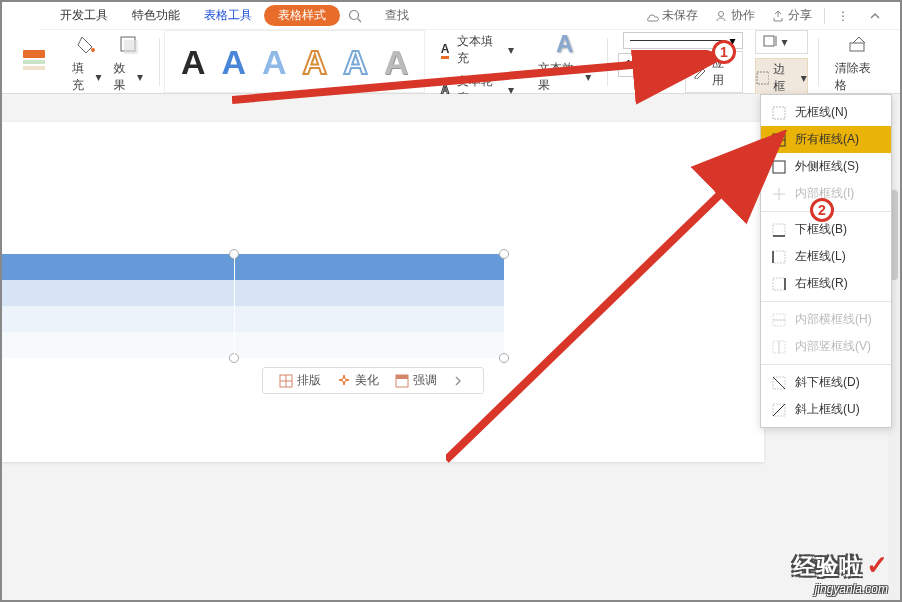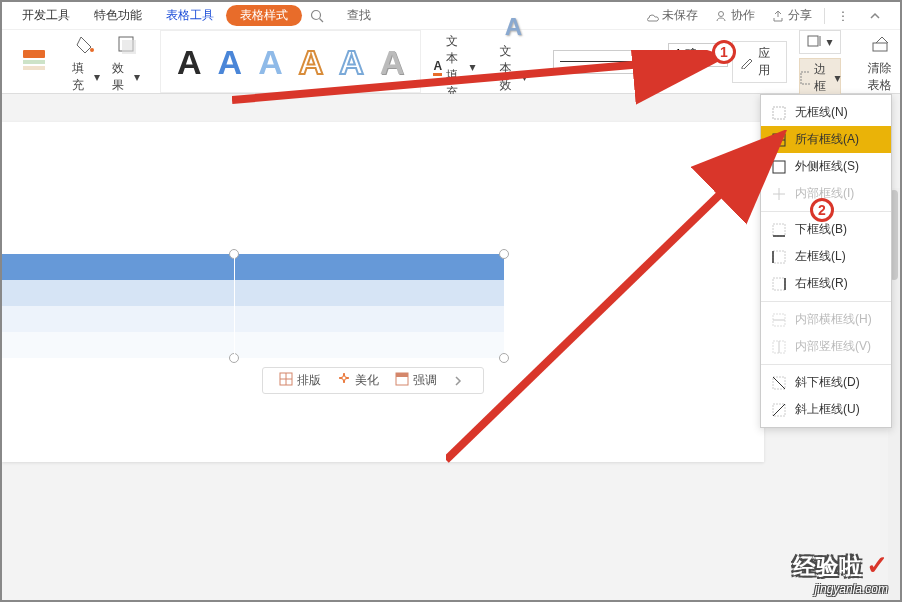--- a/index.html
+++ b/index.html
@@ -1,19 +1,19 @@
 <!DOCTYPE html>
 <html><head>
   <meta charset="utf-8">
   <style>
     * { margin: 0; padding: 0; box-sizing: border-box; font-family: "Microsoft YaHei", sans-serif; }
     body { width: 902px; height: 602px; background: #fff; border: 2px solid #888; position: relative; overflow: hidden; }
     
     
-    .menubar { height: 28px; display: flex; align-items: center; padding: 0 8px; font-size: 12px; color: #333; border-bottom: 1px solid #f0f0f0; }
+    .menubar { height: 28px; display: flex; align-items: center; padding: 0 8px; font-size: 12px; color: #333; border-bottom: 1px solid #f0f0f0; margin-left: 38px; }
     .menubar .tab { padding: 0 12px; cursor: pointer; }
     .menubar .tab.active { color: #1d4ed8; }
     .menubar .tab.pill { background: #e86c2a; color: #fff; border-radius: 12px; padding: 2px 14px; }
     .menubar .search { display: flex; align-items: center; margin-left: 8px; color: #666; gap: 19px; }
     .menubar .search svg { margin-right: 4px; }
     .menubar .spacer { flex: 1; }
     .menubar .right-item { display: flex; align-items: center; padding: 0 8px; color: #666; }
     .menubar .right-item svg { margin-right: 3px; }
     .menubar .divider { width: 1px; height: 16px; background: #ddd; margin: 0 4px; }
     .menubar .chevron-up { margin-left: 4px; }
@@ -53,21 +53,21 @@
     .sel-handle { width: 10px; height: 10px; background: #fff; border: 1px solid #aaa; border-radius: 50%; position: absolute; }
     .tbl { width: 100%; border-collapse: collapse; }
     .tbl td { height: 26px; border: none; }
     .r1 td { background: #6699d8; }
     .r2 td { background: #d6e4f5; }
     .r3 td { background: #edf3fb; }
     .r4 td { background: #f7fafd; }
     .vline { position: absolute; top: 0; left: 50%; width: 1px; height: 100%; background: #fff; }
     
     .tbl-toolbar { position: absolute; right: 20px; bottom: -36px; display: flex; align-items: center; background: #fff; border: 1px solid #ddd; border-radius: 3px; padding: 4px 8px; font-size: 12px; color: #555; }
-    .tbl-toolbar .tt-item { display: flex; align-items: flex-start; padding: 0 8px; }
+    .tbl-toolbar .tt-item { display: flex; align-items: center; padding: 0 8px; }
     .tbl-toolbar .tt-item svg { margin-right: 4px; }
     
     
     .border-menu { position: absolute; right: 8px; top: 0; width: 132px; background: #fff; border: 1px solid #ccc; box-shadow: 0 2px 8px rgba(0,0,0,0.15); padding: 4px 0; font-size: 12px; z-index: 100; }
     .border-menu .mi { display: flex; align-items: center; padding: 5px 10px; color: #333; }
     .border-menu .mi.highlight { background: #eab308; }
     .border-menu .mi.disabled { color: #bbb; }
     .border-menu .mi .mi-icon { width: 16px; height: 16px; margin-right: 8px; display: flex; align-items: center; justify-content: center; }
     .border-menu .msep { height: 1px; background: #e5e5e5; margin: 4px 0; }
     
@@ -201,21 +201,21 @@
           <span style="font-size:24px;font-weight:bold;color:#8aa9d0;text-shadow:1px 1px 2px #aaa;">A</span>
         </div>
       <span class="label">
           <span>文本效果</span>
           <span class="dd">▾</span>
         </span>
     </div>
   </div>
   <div class="tsep"></div>
 
-  <div class="toolbar-group" style="flex-direction:row; align-items:center;">
+  <div class="toolbar-group" style="flex-direction:column; align-items:flex-end;">
     <div class="line-select">
       <div class="line-preview"></div>
         <span class="dd">▾</span>
     </div>
     <div style="display:flex;gap:4px;">
       <div class="line-select" style="width:64px;">
         <span>1 磅</span>
           <span class="dd" style="margin-left:auto;">▾</span>
       </div>
       <div class="small-row" style="border:1px solid #ddd;padding:3px 6px;">

